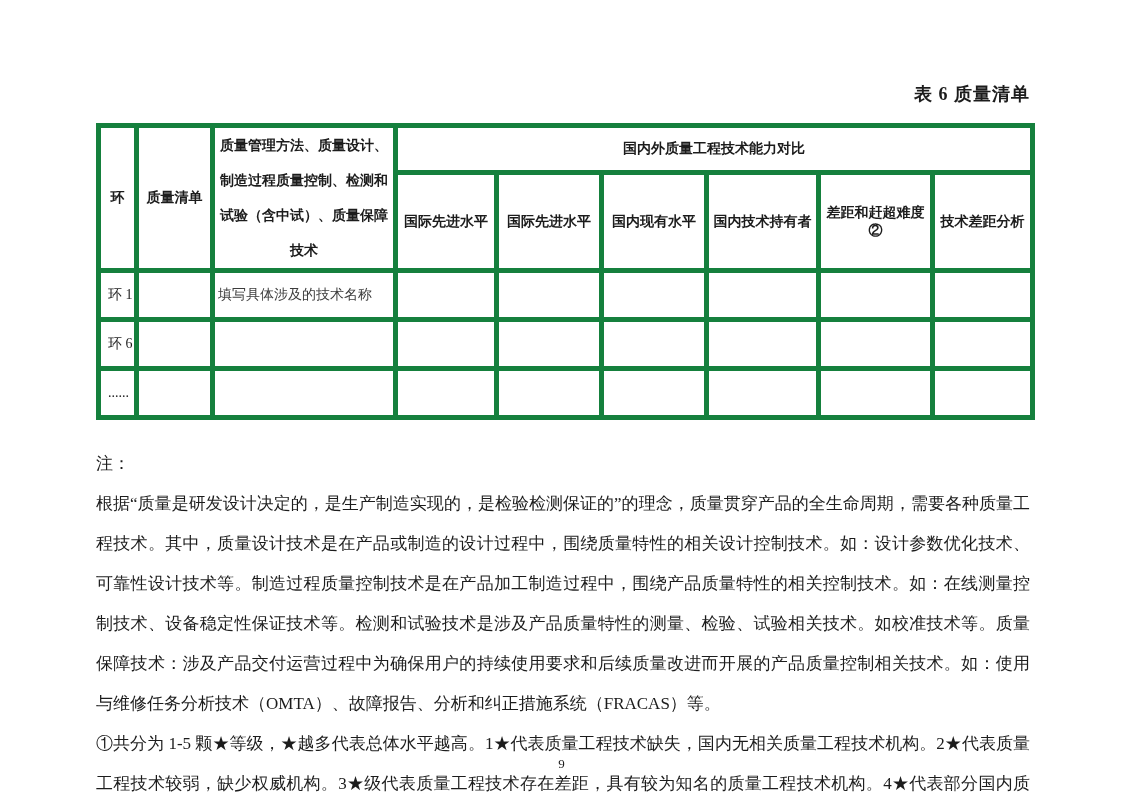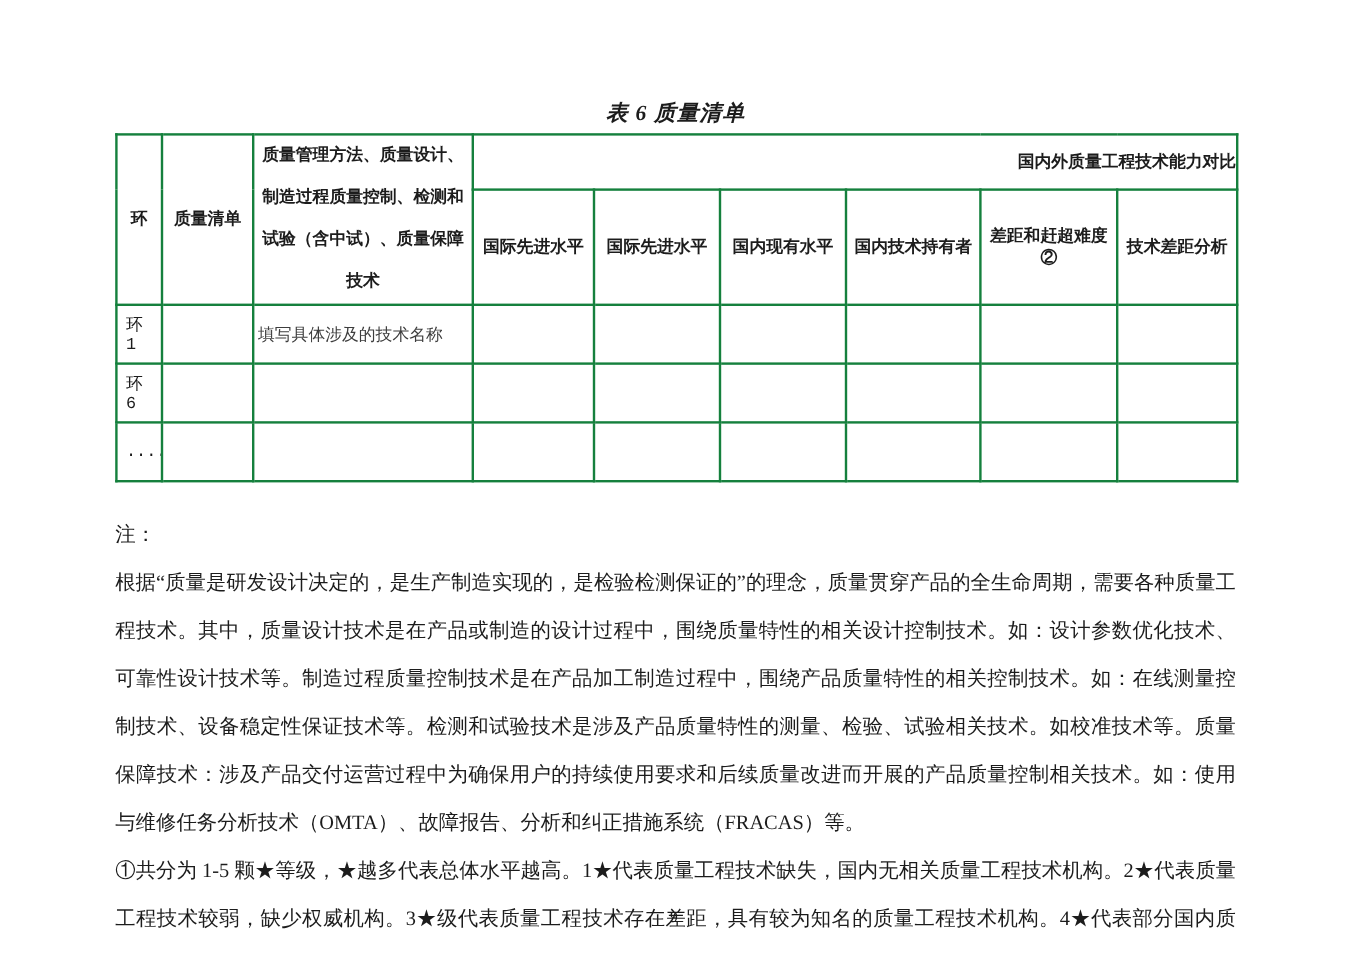--- a/index.html
+++ b/index.html
@@ -14,52 +14,50 @@
   .page {
     position: absolute; inset: 0;
     background: #ffffff;
   }
   .content {
     position: absolute;
     left: 96px; top: 82px;
     width: 934px;
   }
   .doc-title {
-    text-align: center;
+    text-align: right;
     font-weight: bold;
     font-size: 18px;
     letter-spacing: 1px;
-    margin-bottom: 5px;
-    font-style: italic;
+    margin-bottom: 17px;
   }
   table.quality-table {
     border-collapse: collapse;
     table-layout: fixed;
     width: 934px;
   }
   table.quality-table col.c-ring     { width: 38px; }
   table.quality-table col.c-overall  { width: 76px; }
   table.quality-table col.c-methods  { width: 183px; }
   table.quality-table col.c-s1 { width: 101px; }
   table.quality-table col.c-s2 { width: 105px; }
   table.quality-table col.c-s3 { width: 105px; }
   table.quality-table col.c-s4 { width: 112px; }
   table.quality-table col.c-s5 { width: 114px; }
   table.quality-table col.c-s6 { width: 100px; }
   table.quality-table th, table.quality-table td {
-    border: 2px solid #15803d;
+    border: 5px solid #15803d;
     font-size: 14px;
     vertical-align: middle;
     overflow: hidden;
-    font-family: Liberation Mono, monospace;
   }
   th.group-head {
     height: 34px;
     font-weight: bold;
-    text-align: right;
+    text-align: center;
   }
   th.rowspan-head {
     font-weight: bold;
     text-align: center;
     padding: 2px;
   }
   th.methods-head {
     font-weight: bold;
     text-align: center;
     line-height: 35px;

